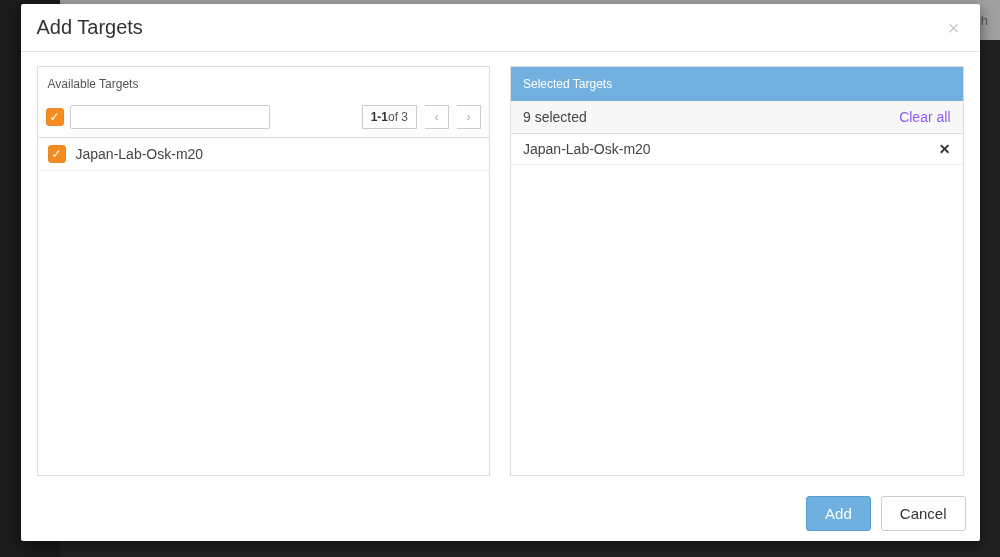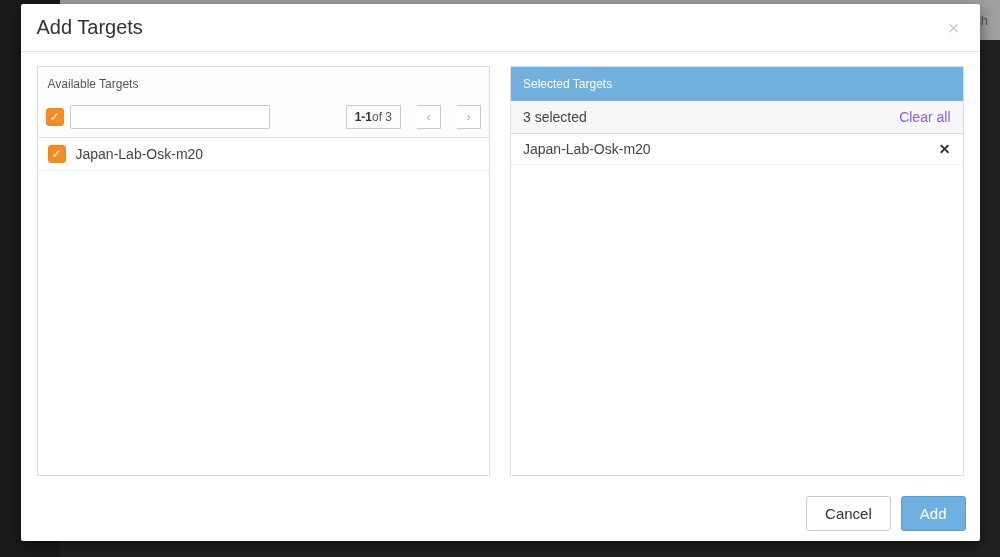--- a/index.html
+++ b/index.html
@@ -132,21 +132,21 @@
       height: 24px;
       border: 1px solid #ccc;
       border-radius: 2px;
       padding: 0 6px;
       font-size: 13px;
     }
     .pager {
       margin-left: auto;
       display: flex;
       align-items: center;
-      gap: 16px;
+      gap: 8px;
     }
     .page-info {
       border: 1px solid #ccc;
       padding: 3px 8px;
       font-size: 12px;
       color: #555;
       height: 24px;
       display: flex;
       align-items: center;
     }
@@ -275,30 +275,30 @@
         </div>
         <div class="list-row">
           <div class="checkbox">✓</div>
           <span>Japan-Lab-Osk-m20</span>
         </div>
       </div>
 
       <div class="panel">
         <div class="selected-header">Selected Targets</div>
         <div class="selected-sub">
-          <span>3 selected</span>
+          <span>9 selected</span>
           <span class="clear-all">Clear all</span>
         </div>
         <div class="selected-row">
           <span>Japan-Lab-Osk-m20</span>
           <span class="remove-x">✕</span>
         </div>
       </div>
 
     </div>
 
     <div class="modal-footer">
+      <button class="btn btn-primary">Add</button>
       <button class="btn">Cancel</button>
-      <button class="btn btn-primary">Add</button>
     </div>
 
   </div>
 </div>
 
 </body></html>

